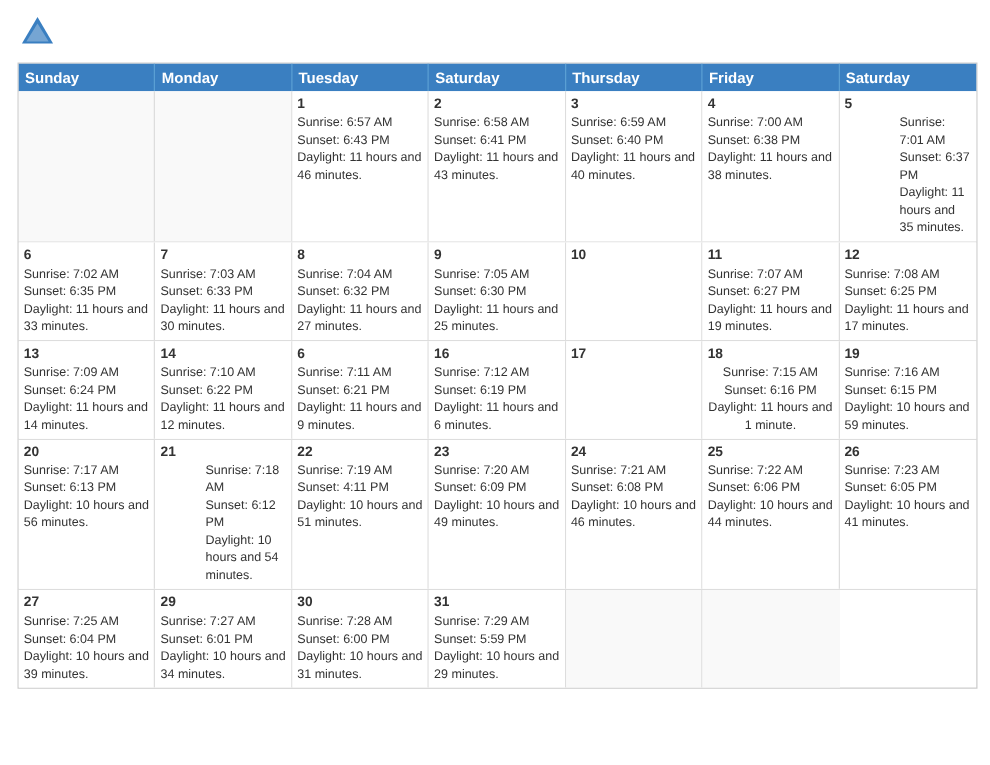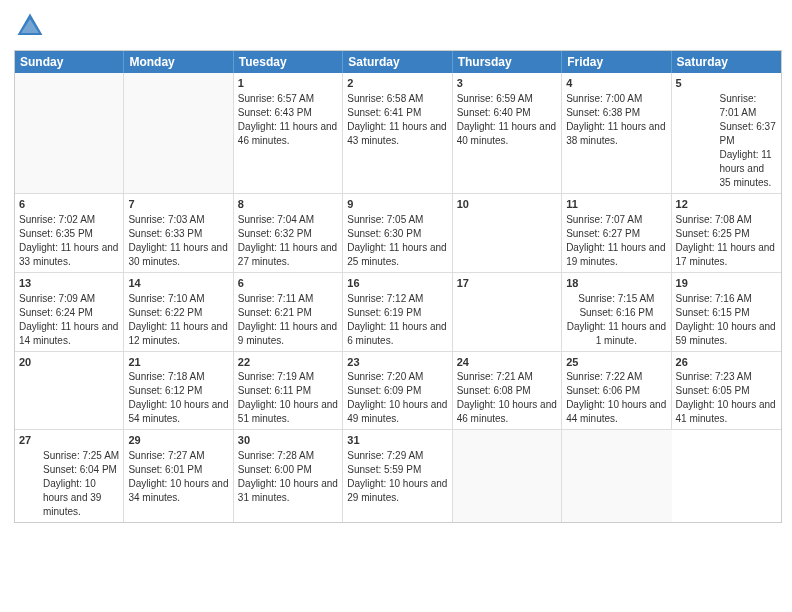--- a/index.html
+++ b/index.html
@@ -257,31 +257,34 @@
           <div class="cal-cell">
             <div class="day-num">19</div>
             <div class="cell-text" style="white-space: pre-line;">Sunrise: 7:16 AM
 Sunset: 6:15 PM
 Daylight: 10 hours and 59 minutes.</div>
           </div>
         </div>
         <div class="cal-row">
           <div class="cal-cell">
             <div class="day-num">20</div>
+            <div class="cell-text" style="white-space: pre-line;">Sunrise: 7:17 AM
+Sunset: 6:13 PM
+Daylight: 10 hours and 56 minutes.</div>
           </div>
           <div class="cal-cell">
             <div class="day-num">21</div>
-            <div class="cell-text" style="white-space: pre-line;">Sunrise: 7:18 AM
+            <div class="cell-text" style="white-space: pre-line; margin-left: 36px;">Sunrise: 7:18 AM
 Sunset: 6:12 PM
 Daylight: 10 hours and 54 minutes.</div>
           </div>
           <div class="cal-cell">
             <div class="day-num">22</div>
             <div class="cell-text" style="white-space: pre-line;">Sunrise: 7:19 AM
-Sunset: 6:11 PM
+Sunset: 4:11 PM
 Daylight: 10 hours and 51 minutes.</div>
           </div>
           <div class="cal-cell">
             <div class="day-num">23</div>
             <div class="cell-text" style="white-space: pre-line;">Sunrise: 7:20 AM
 Sunset: 6:09 PM
 Daylight: 10 hours and 49 minutes.</div>
           </div>
           <div class="cal-cell">
             <div class="day-num">24</div>
@@ -298,21 +301,21 @@
           <div class="cal-cell">
             <div class="day-num">26</div>
             <div class="cell-text" style="white-space: pre-line;">Sunrise: 7:23 AM
 Sunset: 6:05 PM
 Daylight: 10 hours and 41 minutes.</div>
           </div>
         </div>
         <div class="cal-row">
           <div class="cal-cell">
             <div class="day-num">27</div>
-            <div class="cell-text" style="white-space: pre-line; margin-left: 24px;">Sunrise: 7:25 AM
+            <div class="cell-text" style="white-space: pre-line;">Sunrise: 7:25 AM
 Sunset: 6:04 PM
 Daylight: 10 hours and 39 minutes.</div>
           </div>
           <div class="cal-cell">
             <div class="day-num">29</div>
             <div class="cell-text" style="white-space: pre-line;">Sunrise: 7:27 AM
 Sunset: 6:01 PM
 Daylight: 10 hours and 34 minutes.</div>
           </div>
           <div class="cal-cell">

